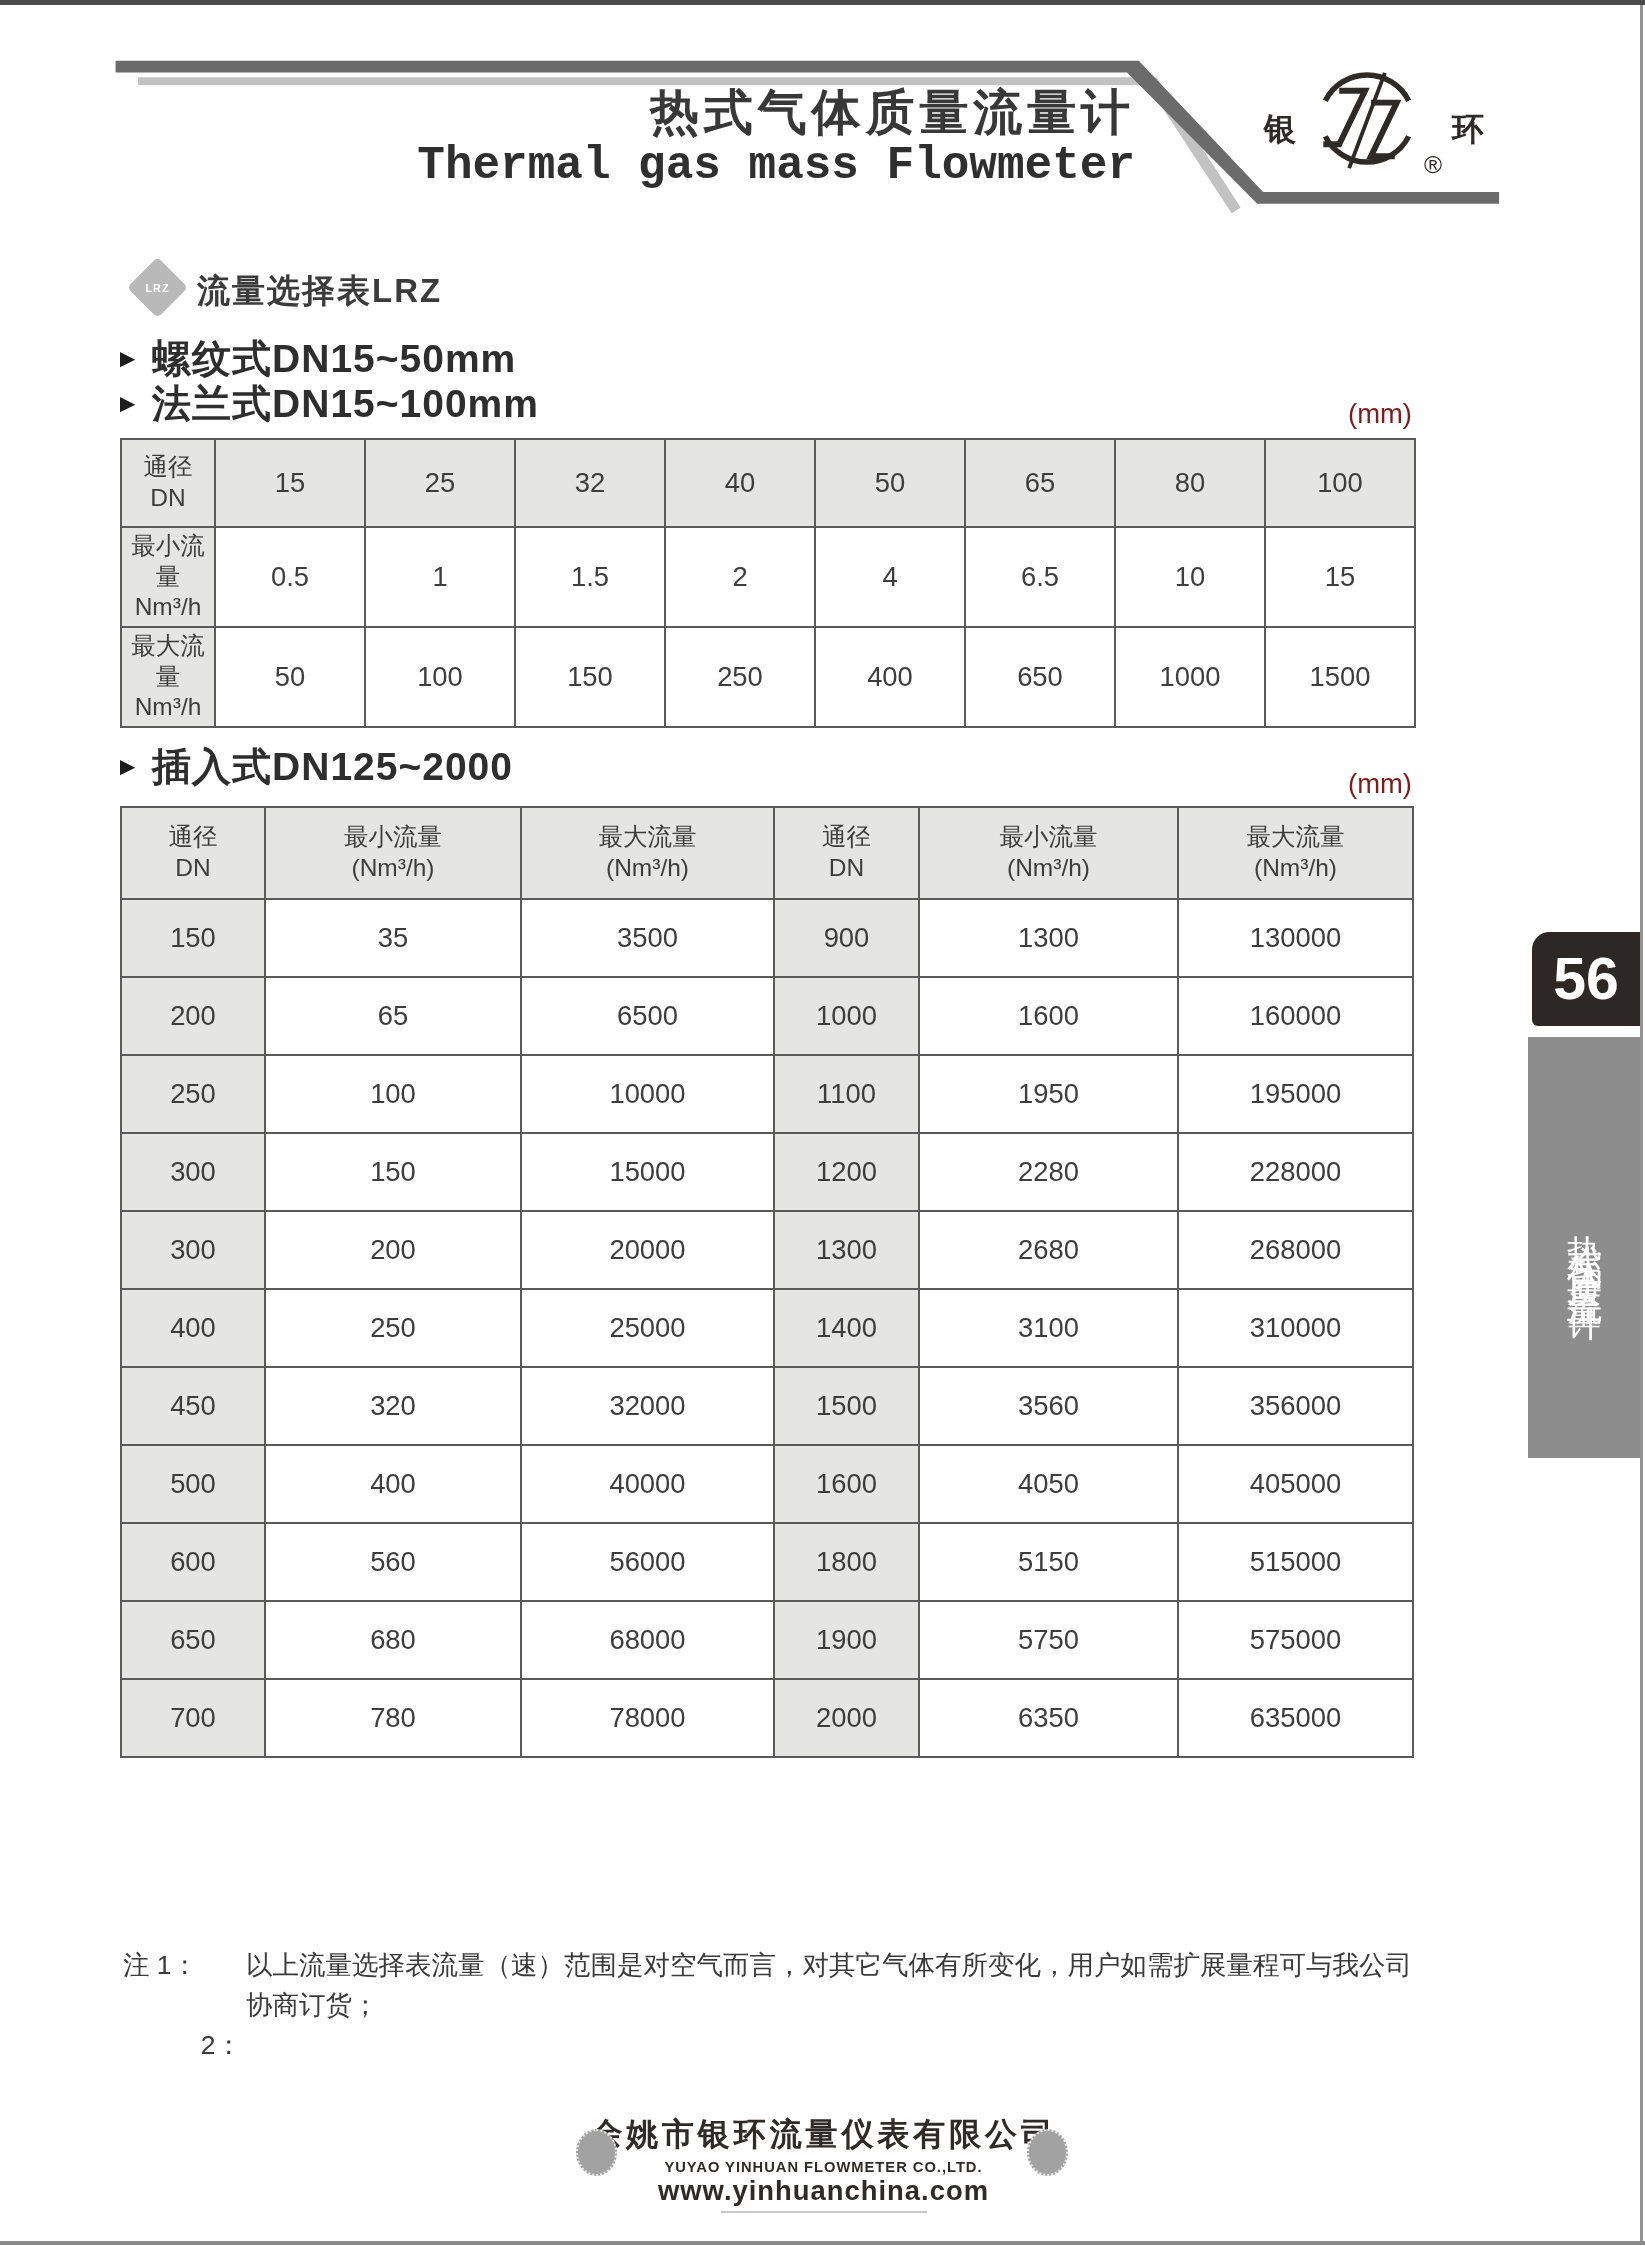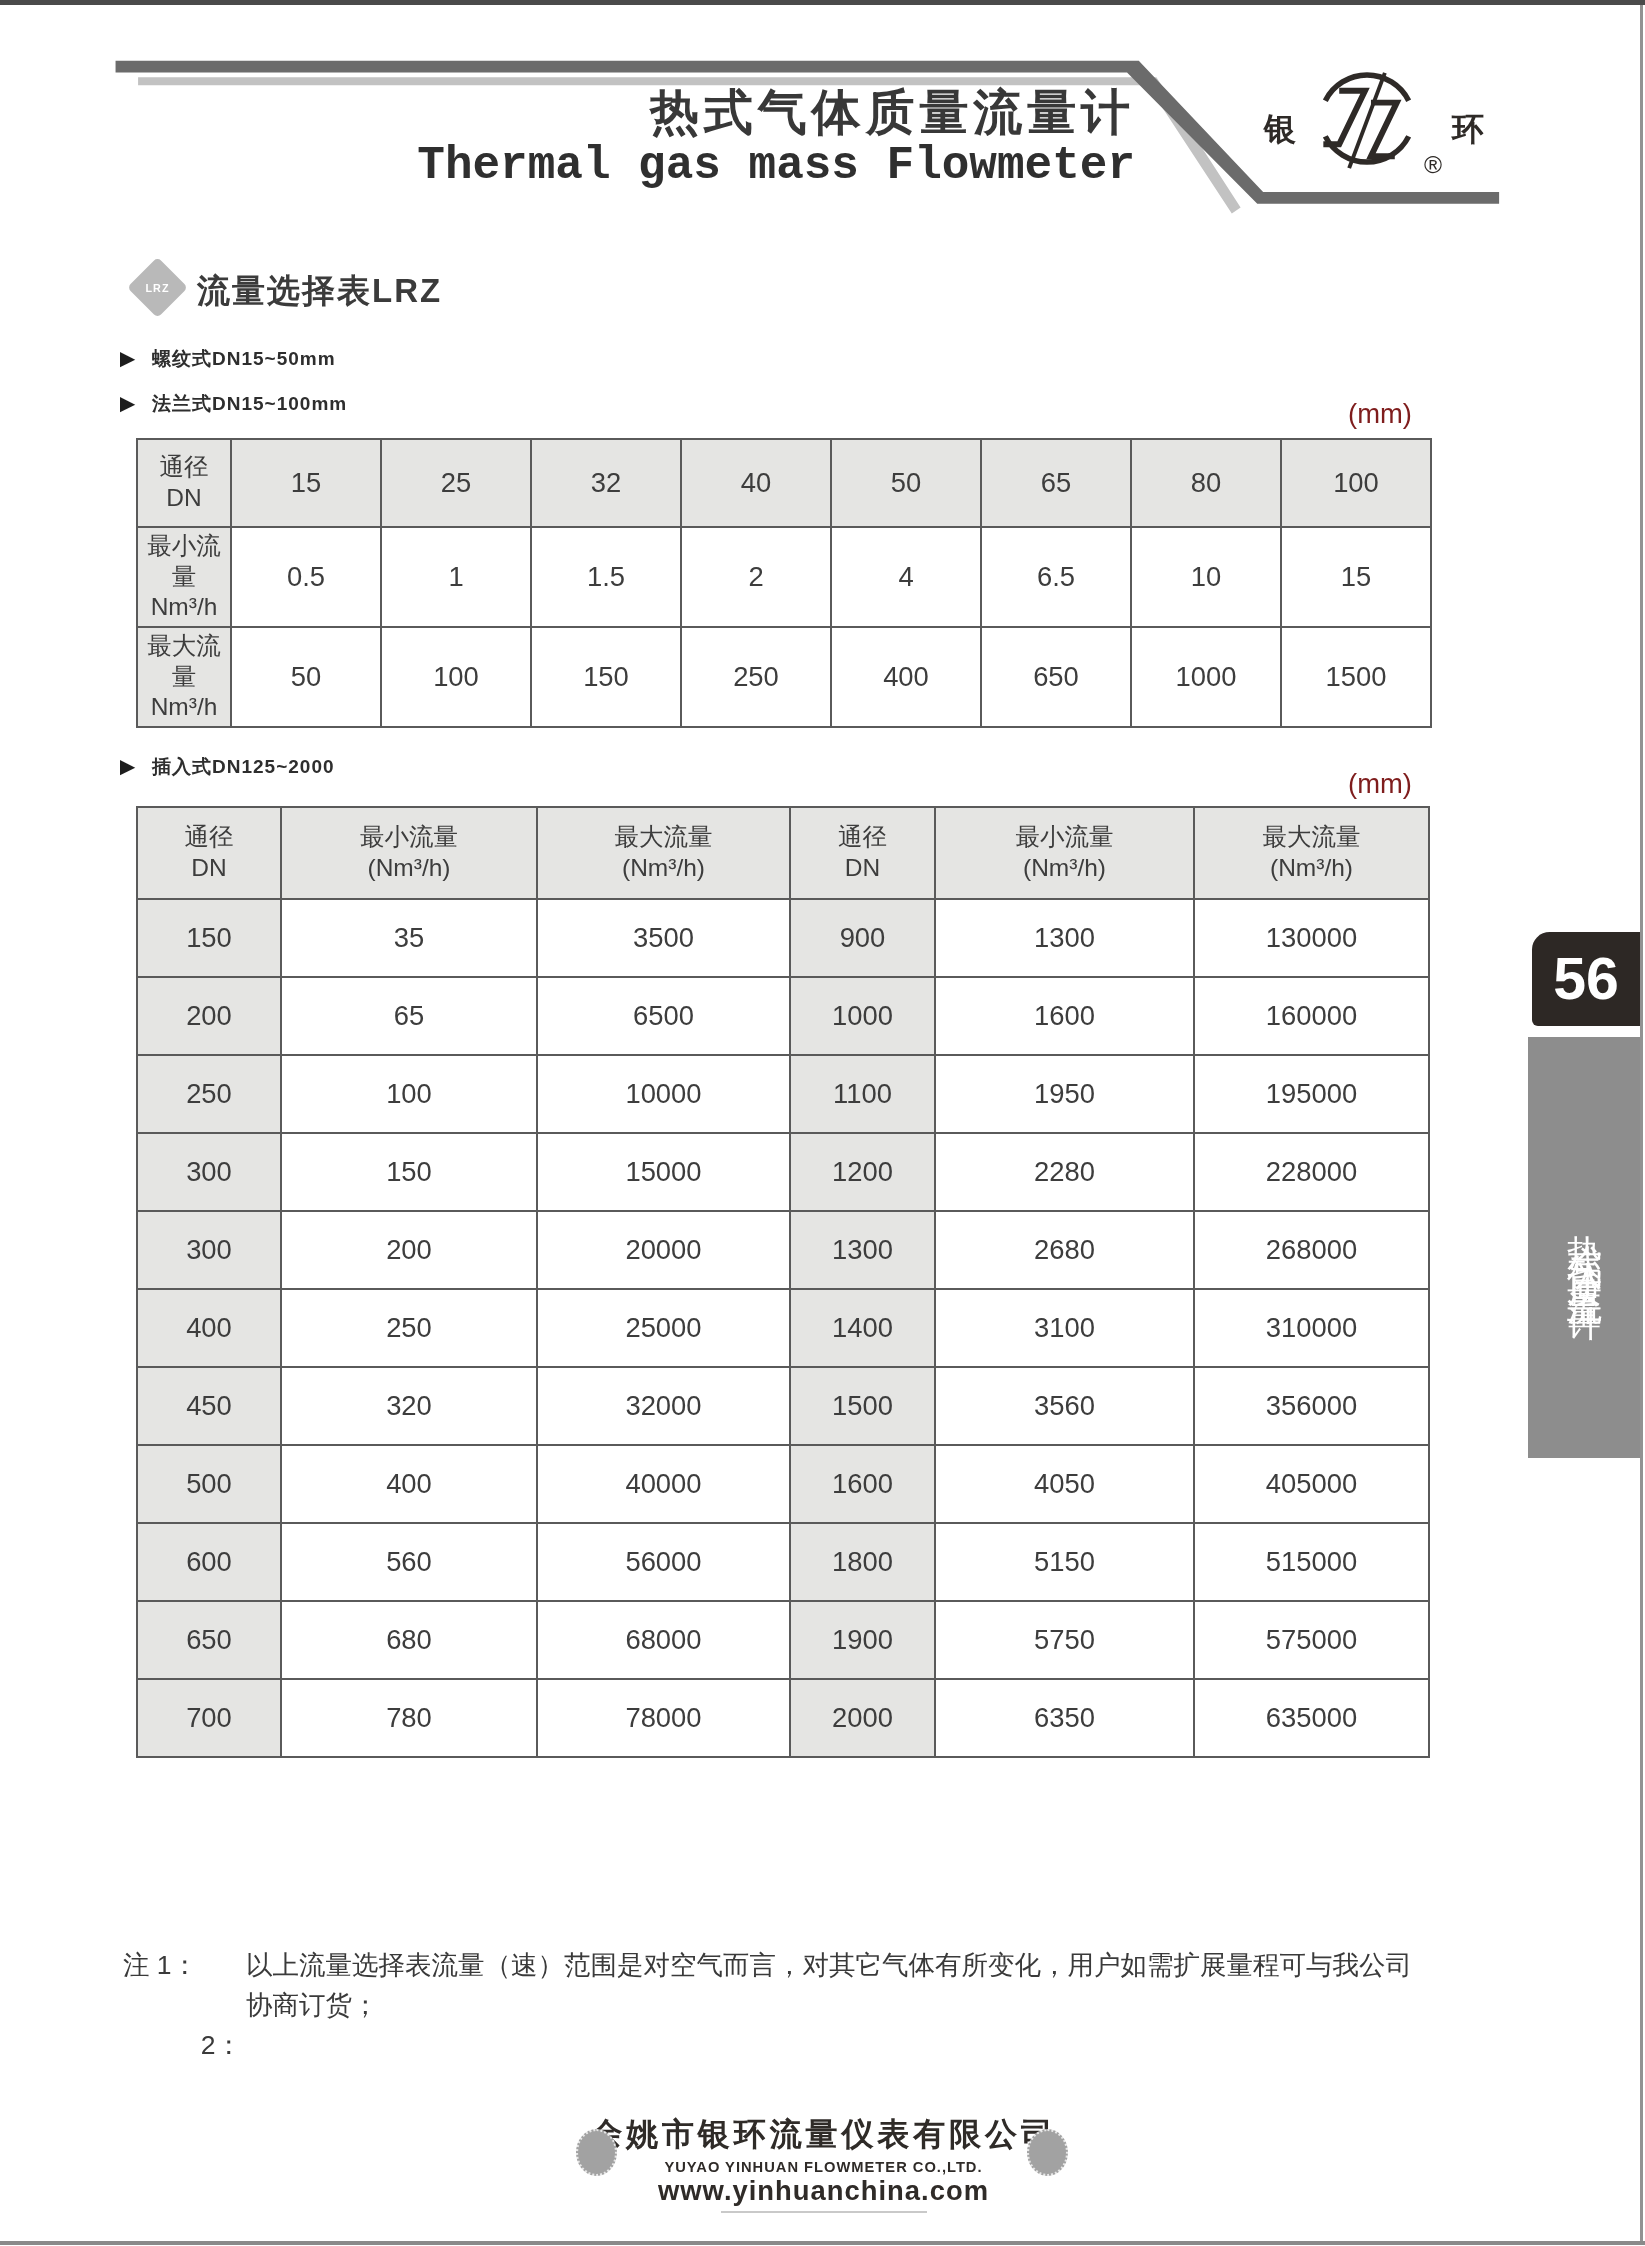--- a/index.html
+++ b/index.html
@@ -31,32 +31,32 @@
 
   
   .badge{position:absolute;left:136px;top:266px;width:43px;height:43px;background:#b9b9b9;
          transform:rotate(45deg);border-radius:4.9px;display:flex;align-items:center;justify-content:center;}
   .badge span{transform:rotate(-45deg);color:#ffffff;font-size:10.8px;font-weight:bold;letter-spacing:1px;}
   .heading{position:absolute;left:197px;top:269px;font-size:33px;font-weight:bold;color:#3b3b3b;letter-spacing:2px;}
 
   
   .bullet{position:absolute;left:115px;display:flex;align-items:center;}
   .bullet .tri{font-size:25.5px;color:#1d1d1d;margin-right:11.8px;line-height:35px;}
-  .bullet .btxt{font-size:19px;font-weight:bold;color:#2e2e2e;letter-spacing:1px;line-height:35px;}
+  .bullet .btxt{font-size:39px;font-weight:bold;color:#2e2e2e;letter-spacing:1px;line-height:35px;}
   #bullet-thread{top:341px;}
   #bullet-flange{top:386px;}
   #bullet-insertion{top:749px;}
 
   
   .unit{position:absolute;left:1304px;width:108px;text-align:right;font-size:27.4px;color:#7f1d1d;}
   #unit1{top:398px;}
   #unit2{top:768px;}
 
   
-  table{border-collapse:collapse;table-layout:fixed;position:absolute;background:#ffffff;margin-left:16px;}
+  table{border-collapse:collapse;table-layout:fixed;position:absolute;background:#ffffff;}
   td{border:2px solid #5a5a5a;border-top-width:2.9px;border-bottom-width:2.9px;text-align:center;
      vertical-align:middle;font-size:27.4px;color:#3d3d3d;white-space:pre-line;line-height:1.25;padding:0;}
   table{border:2.9px solid #454545;}
   td.gray{background:#e5e5e3;}
   #table1{left:120px;top:438px;width:1292px;}
   #table1 tr:nth-child(1){height:88px;}
   #table1 tr:nth-child(2),#table1 tr:nth-child(3){height:100px;}
   #table1 td:first-child{font-size:24.5px;}
   #table2{left:120px;top:806px;width:1292px;}
   #table2 .t2head tr{height:92px;}

